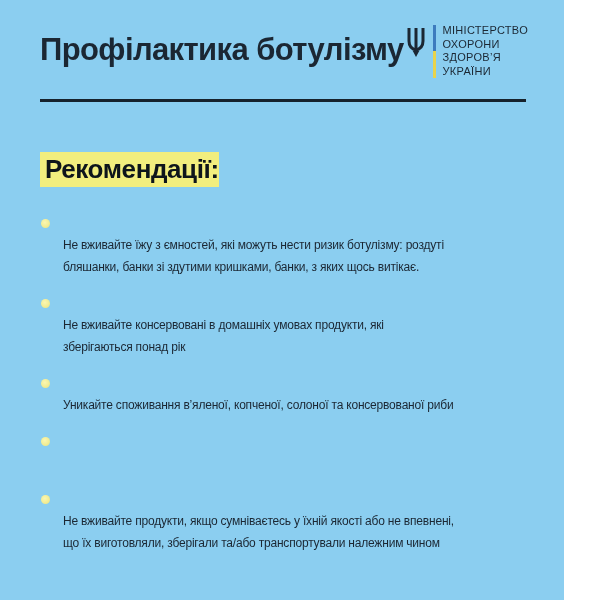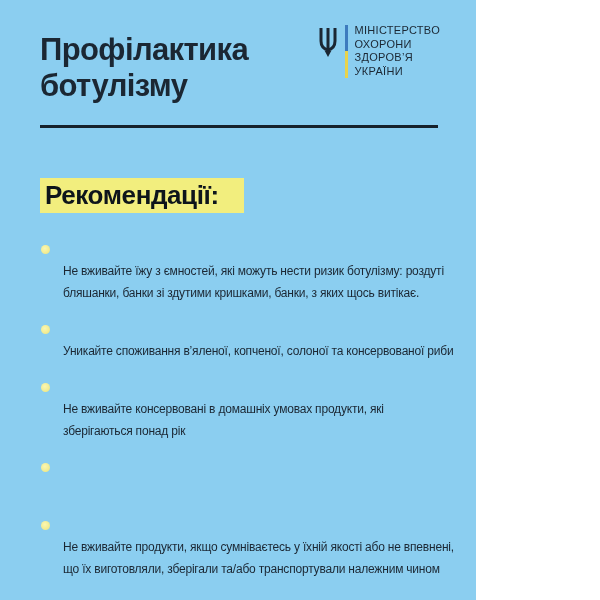--- a/index.html
+++ b/index.html
@@ -12,21 +12,21 @@
     --rule: #16222C;
   }
   * { box-sizing: border-box; }
   html, body { margin: 0; padding: 0; }
   body {
     font-family: "Liberation Sans", "DejaVu Sans", sans-serif;
     background: #ffffff;
   }
   .page {
     position: relative;
-    width: 476px;
+    width: 564px;
     height: 600px;
     background: var(--background);
     color: var(--text);
     overflow: hidden;
   }
   .header {
     display: flex;
     justify-content: space-between;
     align-items: flex-start;
     padding: 24px 36px 0 40px;
@@ -72,21 +72,21 @@
     margin: 50px 0 0 40px;
   }
   .section-heading .hl {
     display: inline-block;
     background: var(--highlight);
     color: #0E151B;
     font-size: 26px;
     line-height: 26px;
     font-weight: bold;
     letter-spacing: -0.4px;
-    padding: 4px 25px 5px 5px;
+    padding: 4px 0 5px 5px;
   }
   .list {
     list-style: none;
     margin: 25px 0 0 40px;
     padding: 0;
     width: 535px;
   }
   .list li {
     position: relative;
     padding-left: 23px;
@@ -141,25 +141,25 @@
   <h2 class="section-heading">
     <span class="hl">Рекомендації:</span>
   </h2>
 
   <ul class="list">
     <li>
       <span class="dot"></span><span>Не вживайте їжу з ємностей, які можуть нести ризик ботулізму: роздуті
 бляшанки, банки зі здутими кришками, банки, з яких щось витікає.</span>
     </li>
     <li>
-      <span class="dot"></span><span>Уникайте споживання в’яленої, копченої, солоної та консервованої риби</span>
+      <span class="dot"></span><span>Не вживайте консервовані в домашніх умовах продукти, які
+зберігаються понад рік</span>
     </li>
     <li>
-      <span class="dot"></span><span>Не вживайте консервовані в домашніх умовах продукти, які
-зберігаються понад рік</span>
+      <span class="dot"></span><span>Уникайте споживання в’яленої, копченої, солоної та консервованої риби</span>
     </li>
     <li>
       <span class="dot"></span>
     </li>
     <li>
       <span class="dot"></span><span>Не вживайте продукти, якщо сумніваєтесь у їхній якості або не впевнені,
 що їх виготовляли, зберігали та/або транспортували належним чином</span>
     </li>
 
   </ul>

